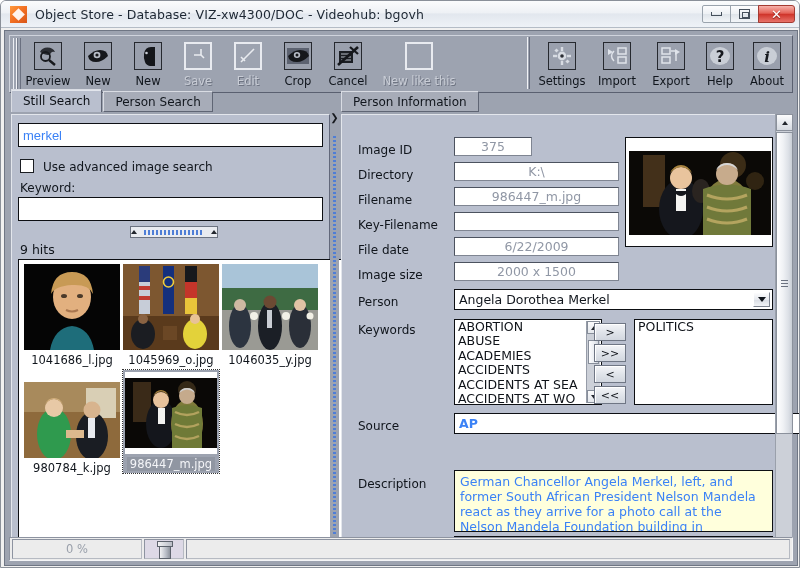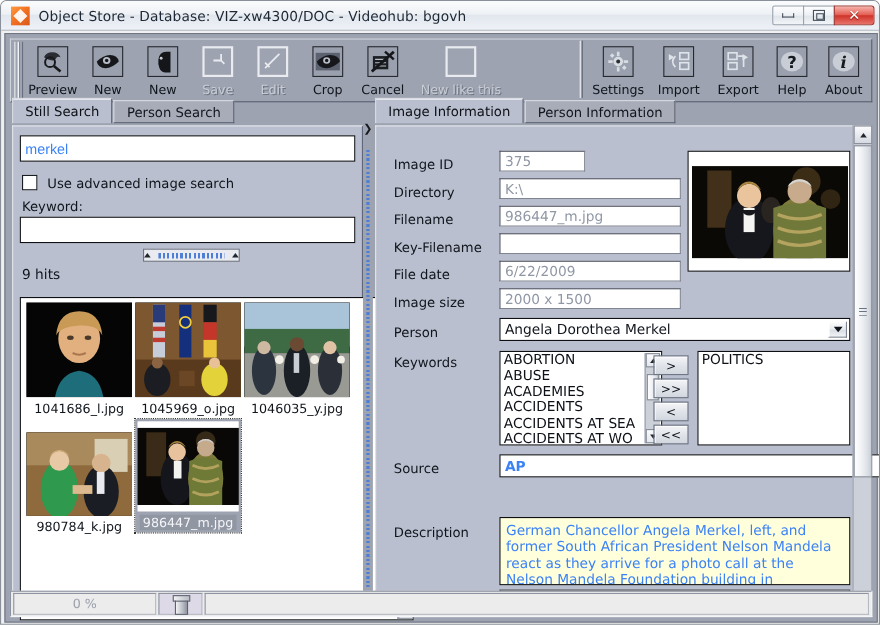--- a/index.html
+++ b/index.html
@@ -125,21 +125,21 @@
     border-right: 1px solid #61677a; border-bottom: 1px solid #61677a;
   }
   .lbl { font-size: 12px; color: #10151c; position: absolute; }
   .tfield {
     position: absolute; background: #ffffff;
     border: 1px solid #0d0f13; font-size: 12.5px;
     color: #3b82f6; padding: 2px 4px; display:flex; align-items:center;
     overflow:hidden; white-space:nowrap;
   }
   .tfield.sunken {
-    border: 1px solid #7f8592; border-top-color:#4c525f; border-left-color:#4c525f;
+    border: 1px solid #7f8592; border-top-color:#4c525f; border-left-color:#4c525f;justify-content:center;
   }
   .tfield.ro { color: #9097a5; }
   .tfield.yellow { background:#ffffdc; }
   .chk {
     position:absolute; width: 14px; height: 14px; background:#fff;
     border:1px solid #1a1d22;
   }
   .combo {
     position:absolute; background:#fff; border:1px solid #0d0f13;
     display:flex; align-items:center; font-size:12.5px; color:#10151c;
@@ -453,21 +453,21 @@
       <input class="tfield" style="left: 6px; top: 82px; width: 305px; height: 24px;" value="">
 
       <div class="hsplit" style="left:118px; top:111px; width:88px; height:12px;">
         <span class="tri-s-u"></span>
         <span class="dots"></span>
         <span class="tri-s-u"></span>
       </div>
 
       <div class="lbl" style="left:8px; top:127px; font-size:12.5px;">9 hits</div>
 
-      <div class="thumbs-area" style="left:6px; top:155px; width:358px; height:294px;">
+      <div class="thumbs-area" style="left:6px; top:144px; width:358px; height:294px;">
 
         <div class="thumb-cell" style="left:5px; top:4px; width:96px;">
           <div class="thumb-img-wrap">
             <div class="ph thumb-img" style="width:96px;height:86px;background:#000;">
               <svg width="96" height="86" viewBox="0 0 96 86">
                 <rect width="96" height="86" fill="#050505"></rect>
                 <ellipse cx="48" cy="33" rx="19" ry="22" fill="#e2b07f"></ellipse>
                 <path d="M27 30 q2 -22 21 -22 q19 0 21 22 q-4 -10 -21 -9 q-17 1 -21 9z" fill="#c89a55"></path>
                 <path d="M26 86 q4 -22 22 -24 q18 2 22 24z" fill="#1e6d7a"></path>
                 <ellipse cx="40" cy="32" rx="3" ry="2" fill="#4b3a2a"></ellipse>
@@ -579,23 +579,20 @@
       </div>
     </div>
 
     <div class="vsplit" style="left:325px; top:83px; height:444px;">
       <span style="font-size:10px;color:#16191e;line-height:8px;">❯</span>
       <span class="dotcol"></span>
       <span style="font-size:10px;color:#16191e;line-height:8px;">❯</span>
     </div>
 
     <div class="tabstrip" style="left:336px; top:60px;">
-      <div class="tab active">
-        <span>Image Information</span>
-      </div>
       <div class="tab">
         <span>Person Information</span>
       </div>
     </div>
 
     <div class="panel" style="left:336px; top:83px; width:450px; height:444px;">
 
       <div class="lbl" style="left:16px; top:28px;">Image ID</div>
       <div class="tfield sunken ro" style="left:112px; top:22px; width:78px; height:19px;">
         <span>375</span>

